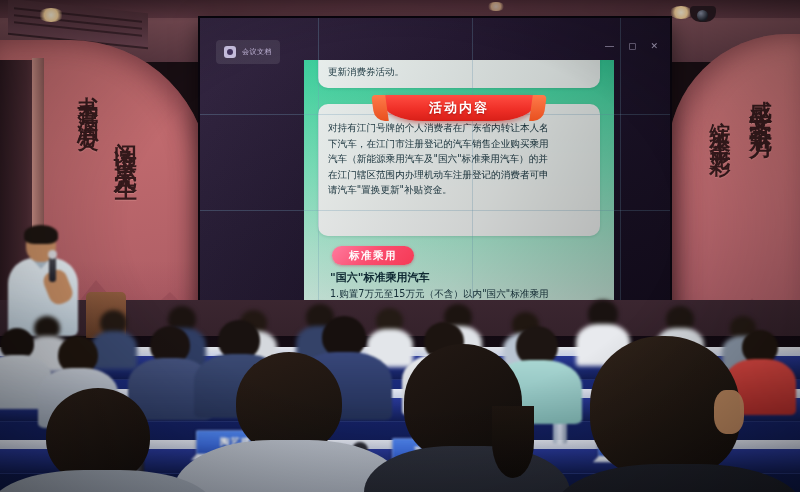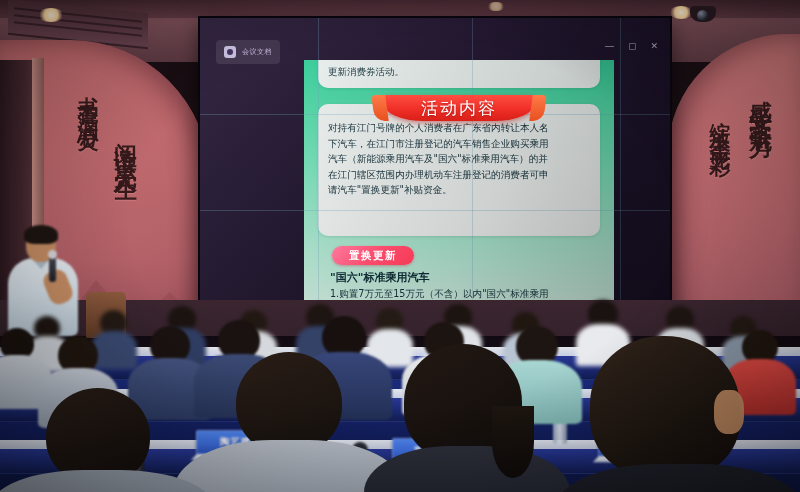--- a/index.html
+++ b/index.html
@@ -161,21 +161,21 @@
     display:flex;align-items:center;justify-content:center;
     box-shadow:0 2px 5px rgba(180,20,15,.45);
     z-index:3;
   }
   .ribbon::before,.ribbon::after{
     content:"";position:absolute;top:0;width:14px;height:26px;
     background:linear-gradient(180deg,#ff7a4a,#e8501f);
   }
   .ribbon::before{left:-10px;border-radius:4px 0 0 10px;transform:skewX(8deg);}
   .ribbon::after{right:-10px;border-radius:0 4px 10px 0;transform:skewX(-8deg);}
-  .ribbon b{position:relative;z-index:2;color:#fff;font-size:17px;letter-spacing:2px;font-weight:400;
+  .ribbon b{position:relative;z-index:2;color:#fff;font-size:13px;letter-spacing:2px;font-weight:700;
             text-shadow:0 1px 2px rgba(120,10,10,.5);}
 
   .body-card{
     position:absolute;left:0;right:0;top:44px;height:132px;
     padding:16px 10px 8px 10px;box-sizing:border-box;
   }
   .p-line{font-size:9.6px;line-height:15.5px;color:#14323d;white-space:nowrap;}
 
   .pill{
     position:absolute;left:14px;top:186px;width:82px;height:19px;border-radius:10px;
@@ -426,21 +426,21 @@
 
         <div class="card body-card">
           <div class="cn p-line">对持有江门号牌的个人消费者在广东省内转让本人名</div>
           <div class="cn p-line">下汽车，在江门市注册登记的汽车销售企业购买乘用</div>
           <div class="cn p-line">汽车（新能源乘用汽车及"国六"标准乘用汽车）的并</div>
           <div class="cn p-line">在江门辖区范围内办理机动车注册登记的消费者可申</div>
           <div class="cn p-line">请汽车"置换更新"补贴资金。</div>
         </div>
 
         <div class="pill">
-          <b class="cn">置换更新</b>
+          <b class="cn">标准乘用</b>
         </div>
 
         <div class="cn sub-h">"国六"标准乘用汽车</div>
         <div class="cn sub-l1">1.购置7万元至15万元（不含）以内"国六"标准乘用</div>
         <div class="cn sub-l2">汽车的，每台车给予2000元补贴。</div>
       </div>
     </div>
 
     <div class="seam seam-v" style="left:118px"></div>
     <div class="seam seam-v" style="left:272px"></div>

